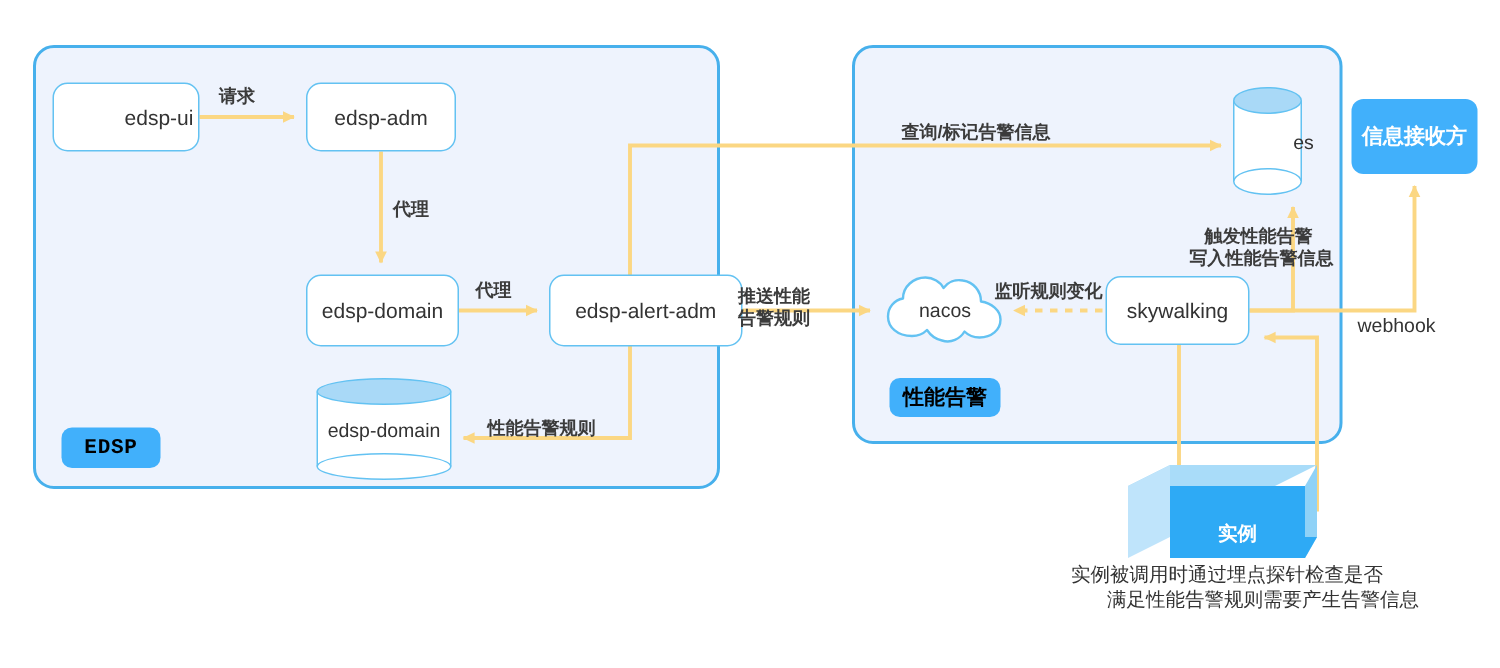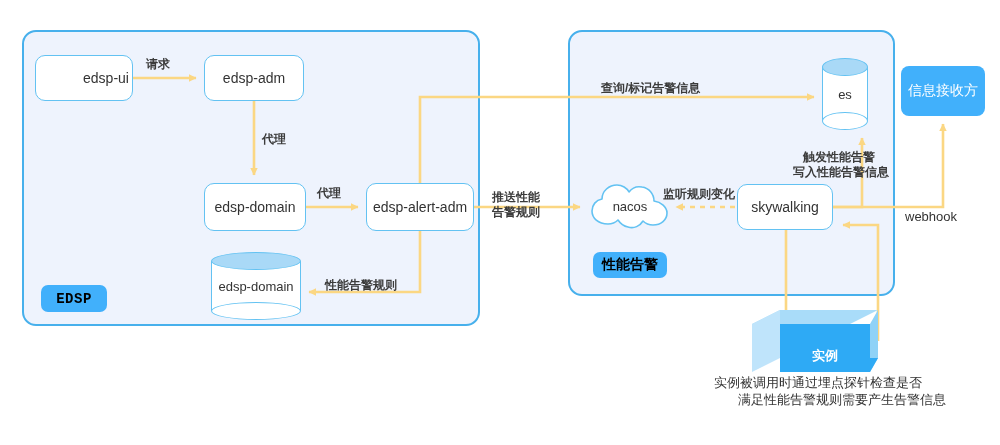--- a/index.html
+++ b/index.html
@@ -54,31 +54,31 @@
     align-items: center;
     justify-content: center;
     font-size: 14px;
     color: #333333;
     box-sizing: border-box;
     z-index: 6;
   }
   #node-edsp-ui        { left: 35px;  top: 55px;  width: 98px;  height: 46px; padding-left: 44px; }
   #node-edsp-adm       { left: 204px; top: 55px;  width: 100px; height: 46px; }
   #node-edsp-domain    { left: 204px; top: 183px; width: 102px; height: 48px; }
-  #node-edsp-alert-adm { left: 366px; top: 183px; width: 108px; height: 48px; }
+  #node-edsp-alert-adm { left: 366px; top: 183px; width: 129px; height: 48px; }
   #node-skywalking     { left: 737px; top: 184px; width: 96px;  height: 46px; }
 
   
   #node-receiver {
     position: absolute;
     left: 901px; top: 66px; width: 84px; height: 50px;
     background: #41b0fb;
     border-radius: 8px;
     display: flex; align-items: center; justify-content: center;
-    color: #ffffff; font-size: 14px; font-weight: normal;
+    color: #ffffff; font-size: 14px; font-weight: bold;
     z-index: 6;
     box-sizing: border-box;
   }
 
   
   .cylinder { position: absolute; z-index: 6; }
   .cyl-body {
     position: absolute; left: 0; right: 0; top: 9px; bottom: 9px;
     background: #ffffff;
     border-left: 1.5px solid #63c2f2;
@@ -99,21 +99,21 @@
     box-sizing: border-box;
   }
   .cyl-label {
     position: absolute; left: 0; top: 0; width: 100%; height: 100%;
     display: flex; align-items: center; justify-content: center;
     font-size: 13px; color: #333333;
     z-index: 2;
   }
   #cyl-edsp-domain { left: 211px; top: 252px; width: 90px; height: 68px; }
   #cyl-es          { left: 822px; top: 58px;  width: 46px; height: 72px; }
-  #cyl-es .cyl-label { font-size: 13px; }
+  #cyl-es .cyl-label { font-size: 13px; margin-left: 24px; }
 
   
   #cloud-nacos { position: absolute; left: 588px; top: 180px; width: 84px; height: 52px; z-index: 6; }
   #cloud-nacos svg { position: absolute; left: 0; top: 0; }
   #cloud-nacos .cloud-label {
     position: absolute; left: 0; top: 0; width: 100%; height: 100%;
     display: flex; align-items: center; justify-content: center;
     font-size: 13px; color: #333333;
   }
 

